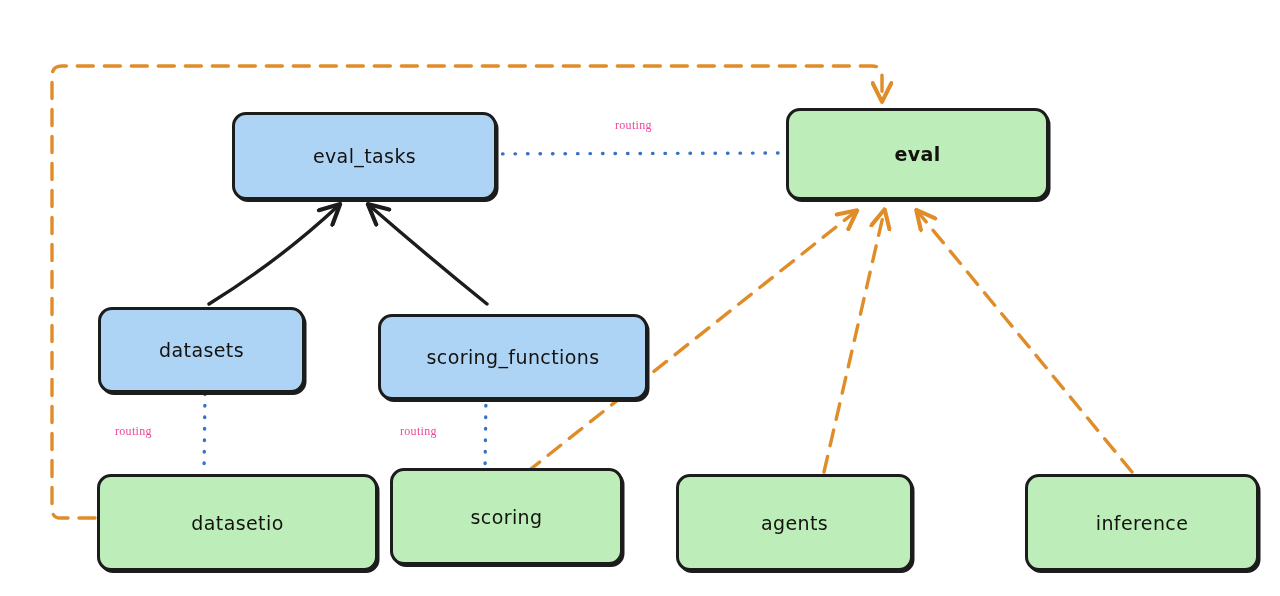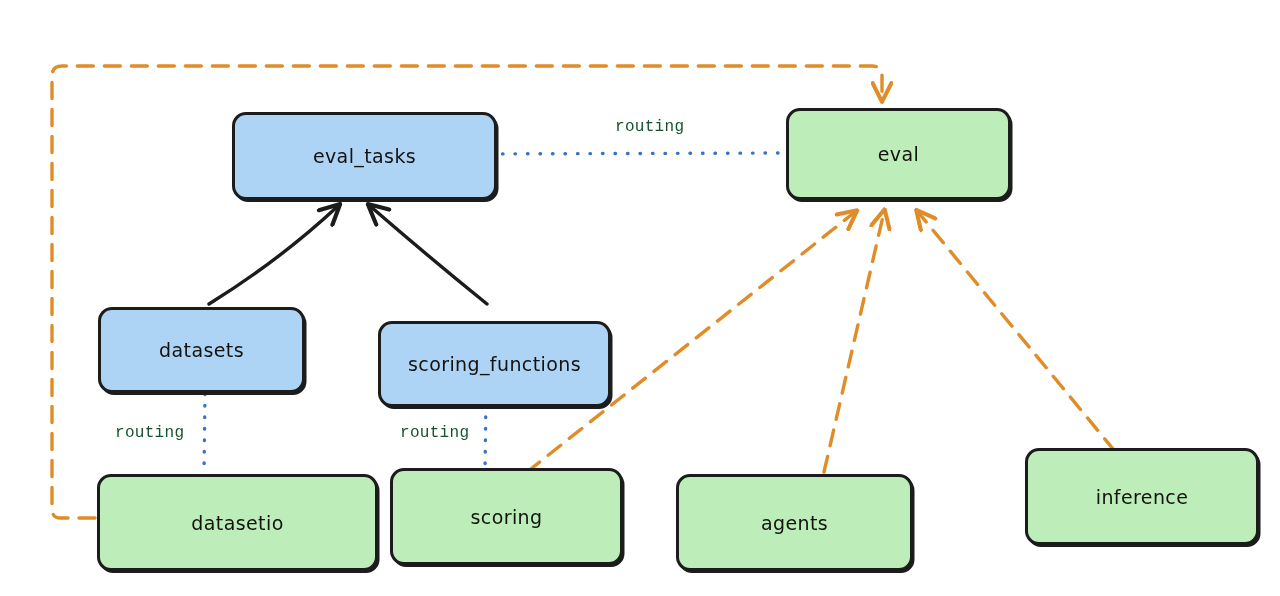--- a/index.html
+++ b/index.html
@@ -37,23 +37,23 @@
     color: #14120f;
     letter-spacing: 0.4px;
     white-space: nowrap;
     user-select: none;
   }
   .node.blue   { background: #aed4f5; }
   .node.green  { background: #bdeeb9; }
 
   .edge-label {
     position: absolute;
-    font-family: Liberation Mono, monospace;
-    font-size: 16px;
-    color: #14532d;
+    font-family: Liberation Serif, serif;
+    font-size: 12px;
+    color: #ec4899;
     letter-spacing: 0.3px;
     white-space: nowrap;
     z-index: 4;
     user-select: none;
   }
 </style>
 </head>
 <body>
 
 <svg id="canvas" viewBox="0 0 1280 596">
@@ -83,45 +83,45 @@
 
   <path d="M 824 472 L 884 212" fill="none" stroke="#e08c28" stroke-width="3.4" stroke-linecap="round" stroke-dasharray="16 11" marker-end="url(#arrow-orange)"></path>
 
   <path d="M 1132 472 L 918 212" fill="none" stroke="#e08c28" stroke-width="3.4" stroke-linecap="round" stroke-dasharray="16 11" marker-end="url(#arrow-orange)"></path>
 </svg>
 
 <div class="node blue" style="left:232px; top:112px; width:265px; height:88px;">
   <span class="node-label">eval_tasks</span>
 </div>
 
-<div class="node green" style="left:786px; top:108px; width:225px; height:92px;">
+<div class="node green" style="left:786px; top:108px; width:263px; height:92px;font-weight:bold;">
   <span class="node-label">eval</span>
 </div>
 
 <div class="node blue" style="left:98px; top:307px; width:207px; height:86px;">
   <span class="node-label">datasets</span>
 </div>
 
-<div class="node blue" style="left:378px; top:321px; width:233px; height:86px;">
+<div class="node blue" style="left:378px; top:314px; width:270px; height:86px;">
   <span class="node-label">scoring_functions</span>
 </div>
 
 <div class="node green" style="left:97px; top:474px; width:281px; height:97px;">
   <span class="node-label">datasetio</span>
 </div>
 
 <div class="node green" style="left:390px; top:468px; width:233px; height:97px;">
   <span class="node-label">scoring</span>
 </div>
 
 <div class="node green" style="left:676px; top:474px; width:237px; height:97px;text-align:right;">
   <span class="node-label">agents</span>
 </div>
 
-<div class="node green" style="left:1025px; top:448px; width:234px; height:97px;">
+<div class="node green" style="left:1025px; top:474px; width:234px; height:97px;">
   <span class="node-label">inference</span>
 </div>
 
 <div class="edge-label" style="left:615px; top:118px;">routing</div>
 
 <div class="edge-label" style="left:115px; top:424px;">routing</div>
 
 <div class="edge-label" style="left:400px; top:424px;">routing</div>
 
 </body></html>

